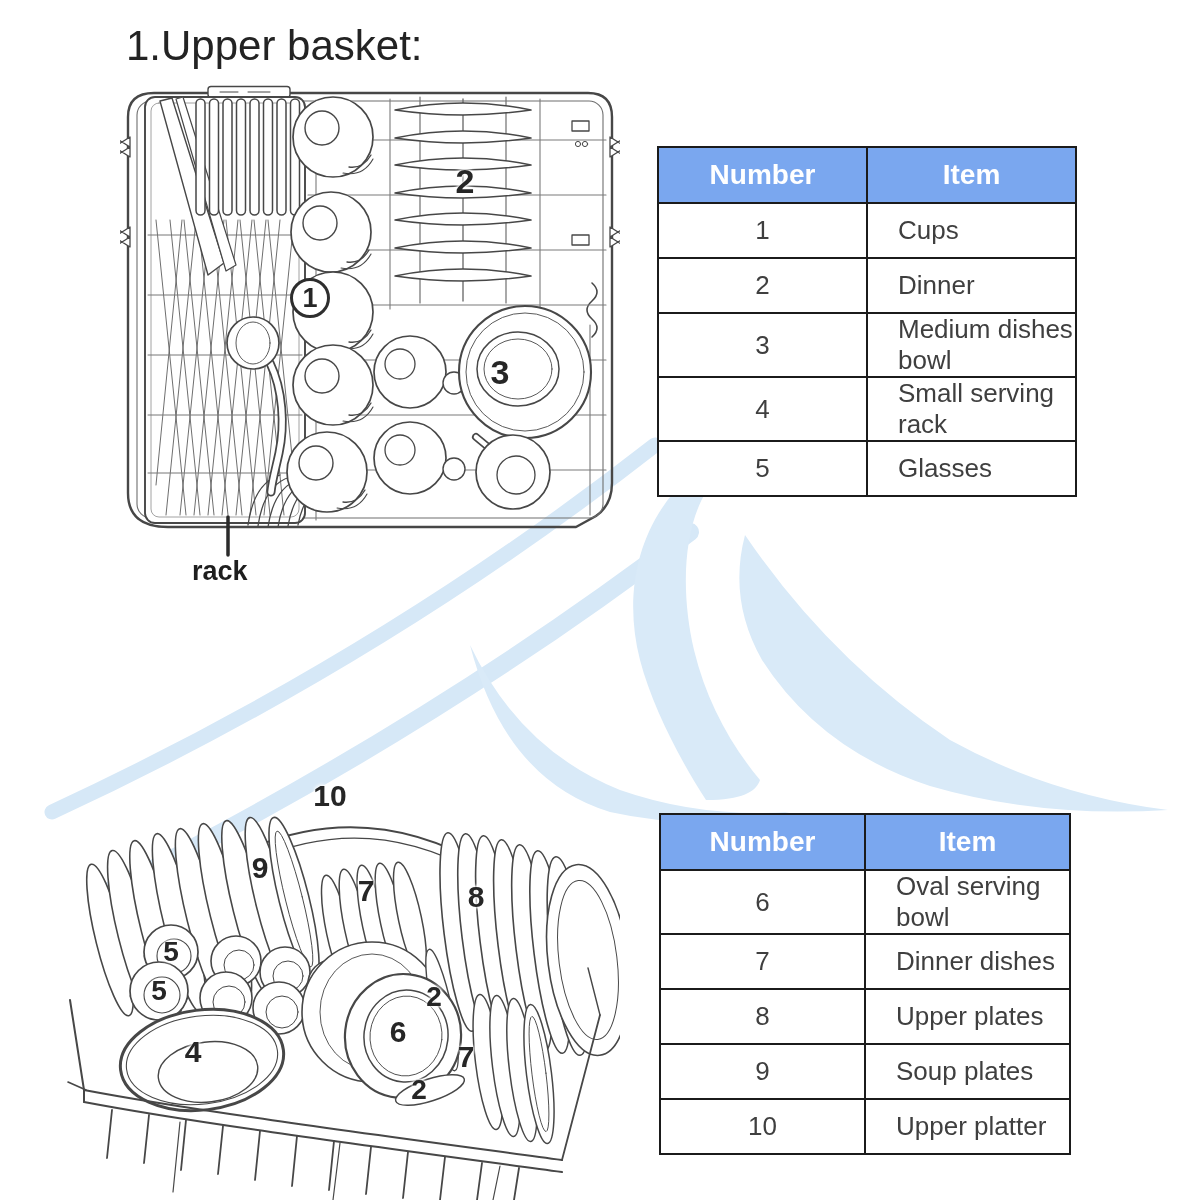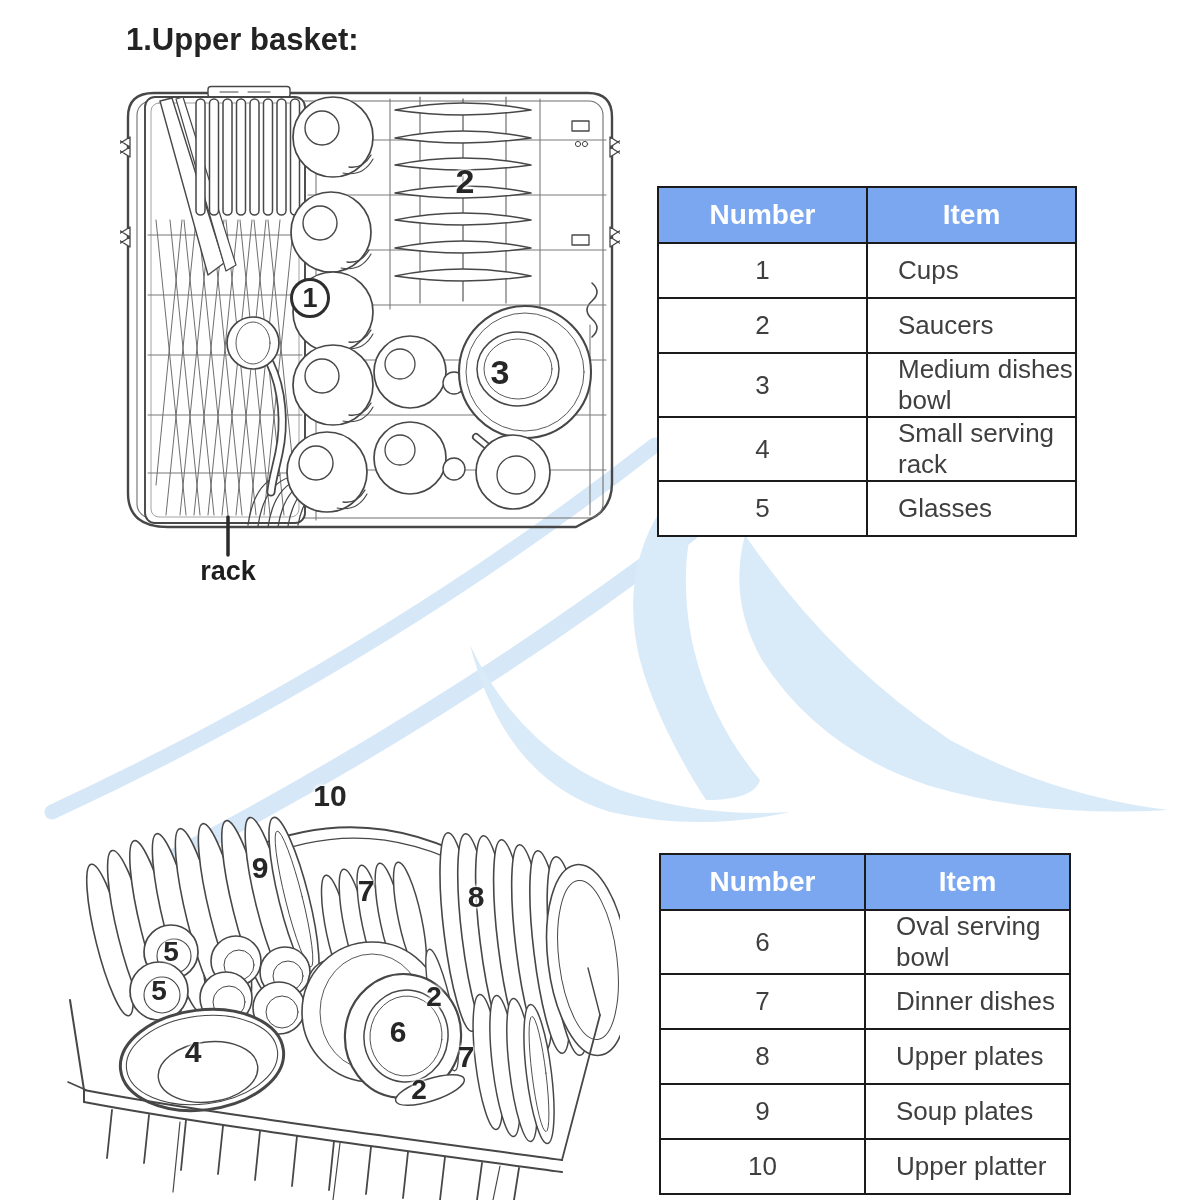--- a/index.html
+++ b/index.html
@@ -10,33 +10,33 @@
     --title:#232323;
     --ink:#474747;
     --wire:#7a7a7a;
     --wm:#d9eaf8;
   }
   *{margin:0;padding:0;box-sizing:border-box;}
   body{font-family:"Liberation Sans",sans-serif;background:#fff;}
   .page{position:relative;width:1200px;height:1200px;background:#fff;overflow:hidden;}
   .watermark{position:absolute;left:0;top:0;z-index:0;}
   .content{position:absolute;left:0;top:0;width:100%;height:100%;z-index:1;}
-  .section-title{position:absolute;font-size:31px;font-weight:bold;color:var(--title);letter-spacing:0;}
+  .section-title{position:absolute;font-size:42px;font-weight:normal;color:var(--title);letter-spacing:0;}
   #title1{left:126px;top:22px;}
   #title2{left:128px;top:671px;}
   .diagram{position:absolute;}
   #diagram1{left:120px;top:85px;width:500px;height:510px;}
   #diagram2{left:40px;top:760px;width:580px;height:440px;}
   .dnum{position:absolute;transform:translate(-50%,-50%);font-weight:bold;color:#262626;
         text-shadow:0 0 3px #fff,0 0 4px #fff,0 0 5px #fff;line-height:1;}
   .dnum.circled{border:3px solid #2e2e2e;border-radius:50%;background:#fff;
         width:40px;height:40px;display:flex;align-items:center;justify-content:center;}
-  .rack-caption{position:absolute;left:72px;top:471px;width:72px;text-align:center;
+  .rack-caption{position:absolute;left:72px;top:471px;width:72px;
         font-size:27px;font-weight:bold;color:#1e1e1e;}
-  .lookup-table{position:absolute;border-collapse:collapse;table-layout:fixed;background:#fff;margin-top:40px;}
+  .lookup-table{position:absolute;border-collapse:collapse;table-layout:fixed;background:#fff;}
   #table1{left:657px;top:146px;width:420px;}
   #table2{left:659px;top:813px;width:412px;}
   .lookup-table th{background:var(--header-bg);color:var(--header-text);font-size:28px;font-weight:bold;
         height:56px;border:2.5px solid var(--border);text-align:center;}
   .lookup-table td{font-size:26px;color:var(--cell-text);height:55px;border:2.5px solid var(--border);background:#fff;}
   .lookup-table td.num{text-align:center;width:135px;}
   .lookup-table td.item{text-align:left;padding-left:30px;border-radius:23px;}
   svg{display:block;}
 </style>
 </head>
@@ -249,21 +249,21 @@
             <th>Item</th>
           </tr>
         </thead>
       <tbody>
           <tr>
             <td class="num">1</td>
             <td class="item">Cups</td>
           </tr>
           <tr>
             <td class="num">2</td>
-            <td class="item">Saucers</td>
+            <td class="item">Dinner</td>
           </tr>
           <tr>
             <td class="num">3</td>
             <td class="item">Medium dishes bowl</td>
           </tr>
           <tr>
             <td class="num">4</td>
             <td class="item">Small serving rack</td>
           </tr>
           <tr>

